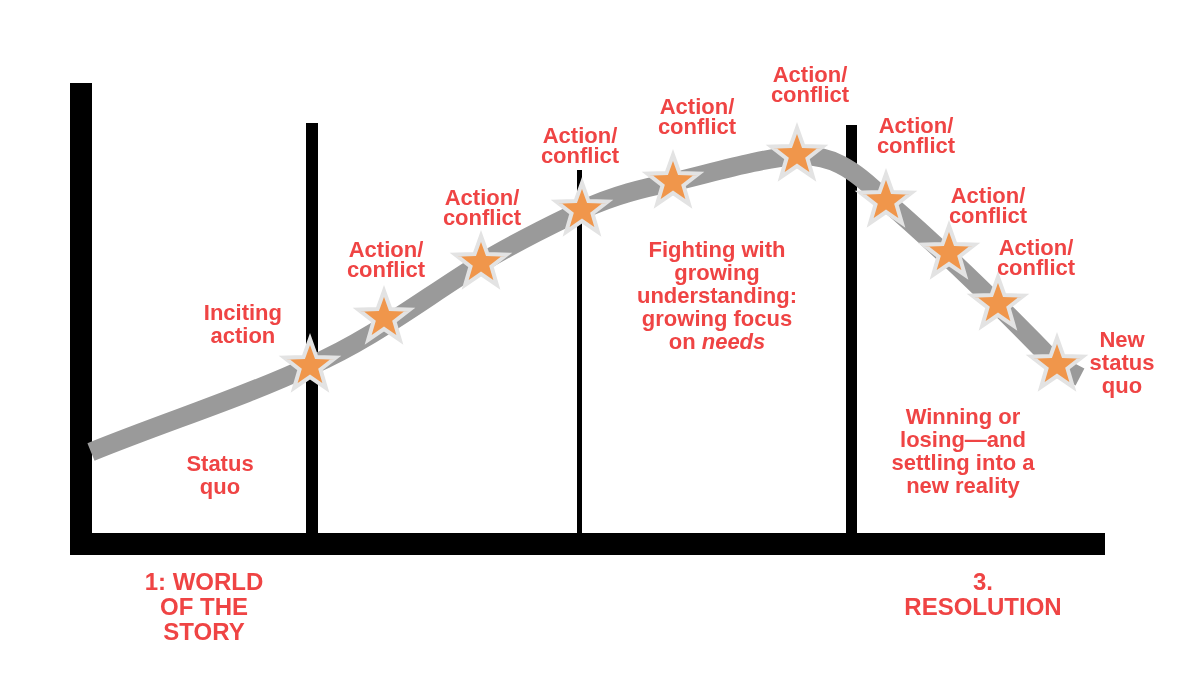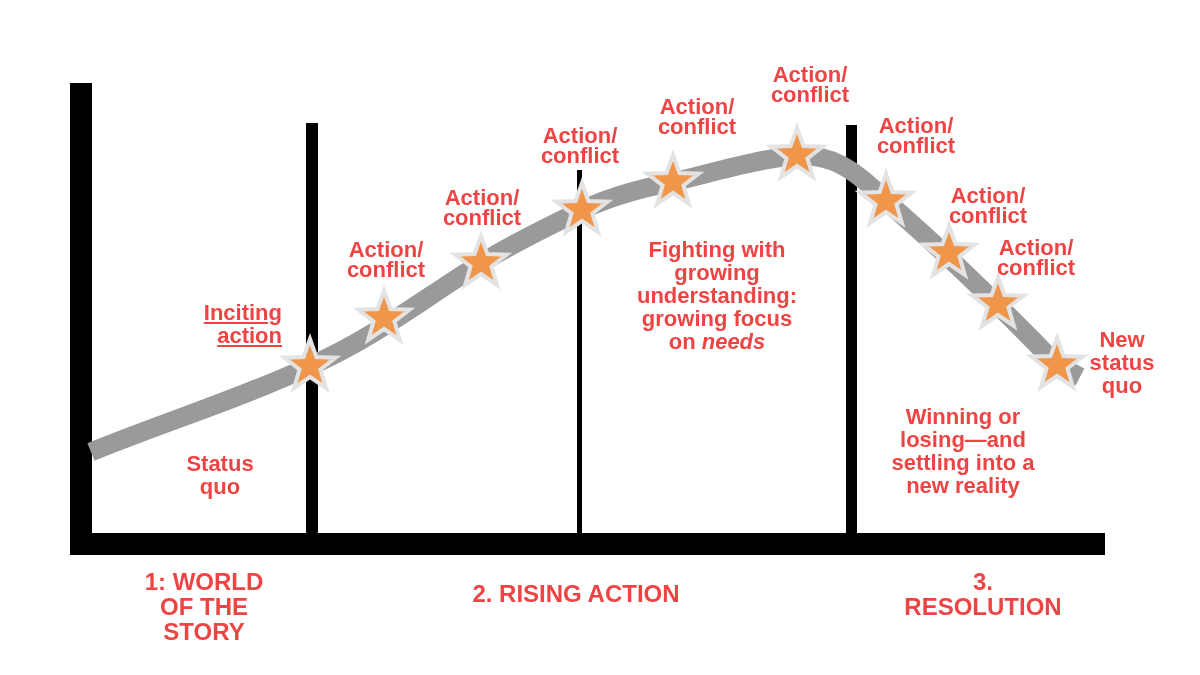--- a/index.html
+++ b/index.html
@@ -16,21 +16,21 @@
     position: absolute;
     color: #ef4444;
     font-weight: 700;
     font-size: 22px;
     line-height: 23px;
     text-align: center;
     transform: translateX(-50%);
   }
   .lbl .ml { white-space: pre-line; display: block; }
   .lbl.ac { line-height: 20px; }
-  .lbl.right-align { transform: none; text-align: right; text-decoration: underline; }
+  .lbl.right-align { transform: none; text-align: center; }
   .lbl.section { font-size: 24px; line-height: 25px; }
   .em { font-style: italic; text-align: right; }
   .em.block { display: block; }
   rect.axis { fill: #000000; }
   #star-shape polygon { stroke: #E3E3E3; stroke-width: 4; stroke-linejoin: miter; }
 </style>
 </head>
 <body>
 
 <div class="canvas">
@@ -128,21 +128,18 @@
   <div class="lbl" style="left:1122px; top:328px;">
       <span class="ml">New status
 quo</span>
     </div>
 
   <div class="lbl section" style="left:204px; top:569px;">
       <span class="ml">1: WORLD
 OF THE
 STORY</span>
     </div>
-  <div class="lbl section" style="left:576px; top:581px;">
-      <span class="ml">2. RISING ACTION</span>
-    </div>
   <div class="lbl section" style="left:983px; top:569px;">
       <span class="ml">3.
 RESOLUTION</span>
     </div>
 
 </div>
 
 </body></html>

